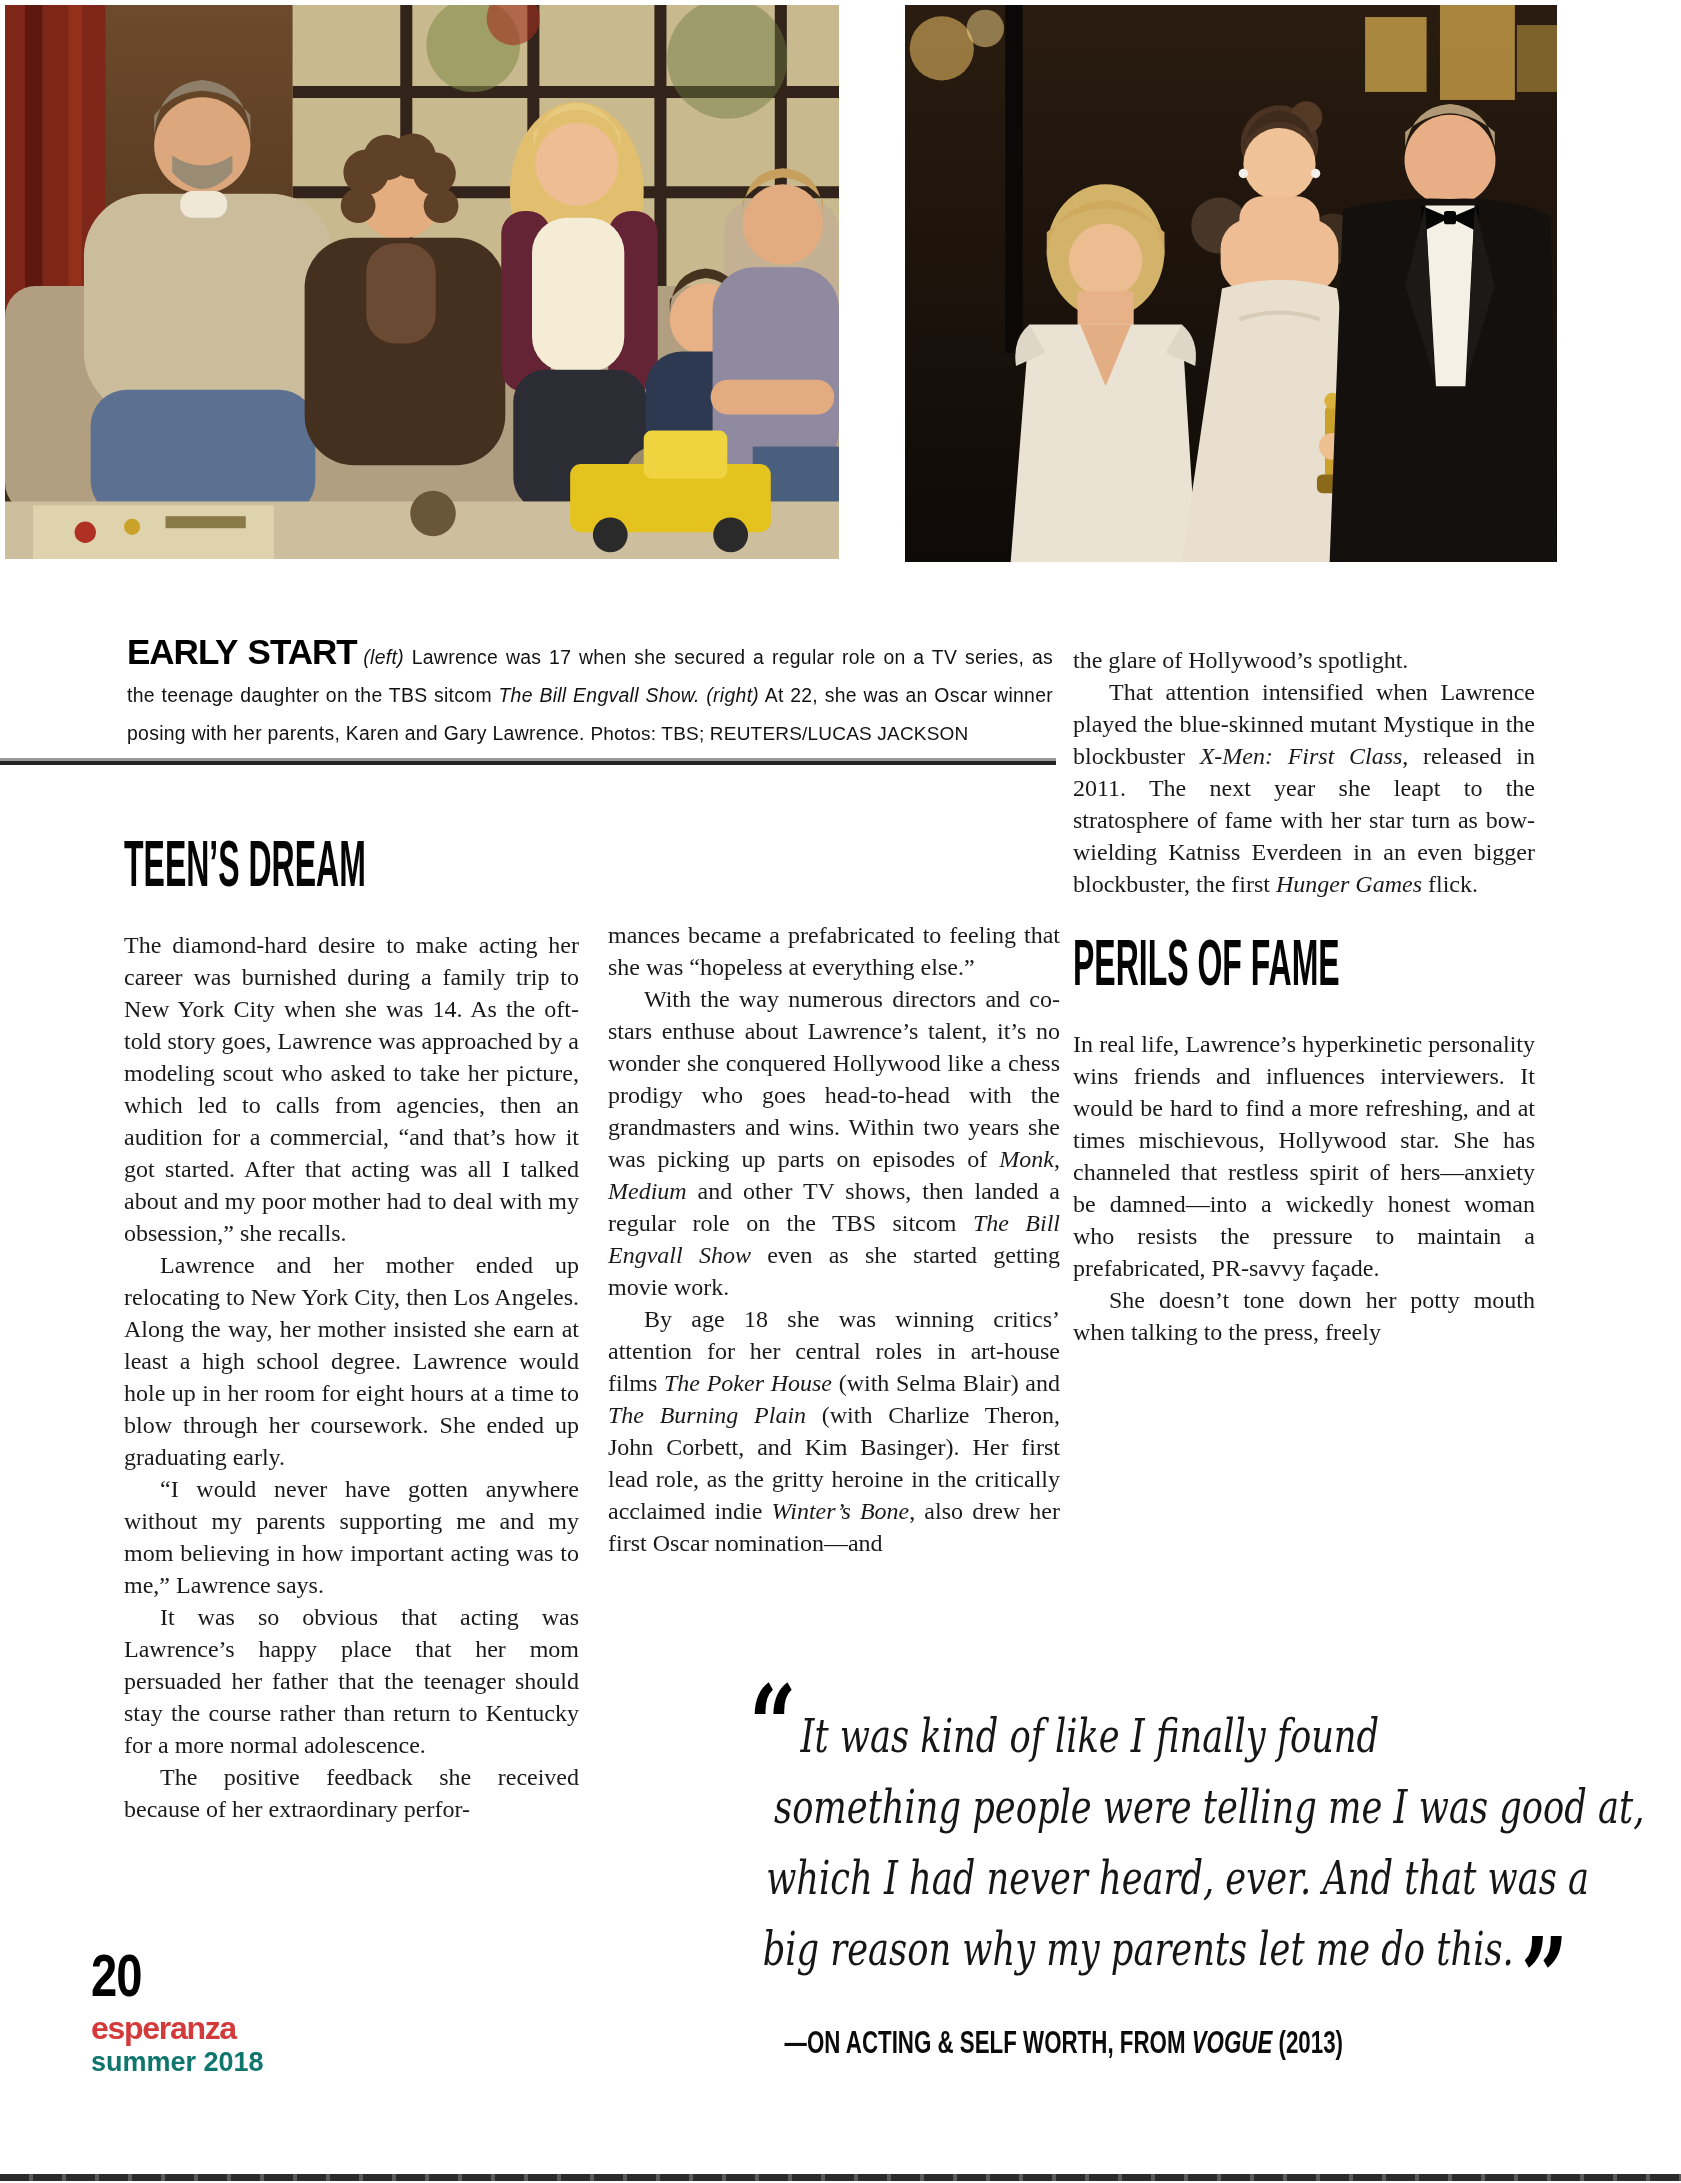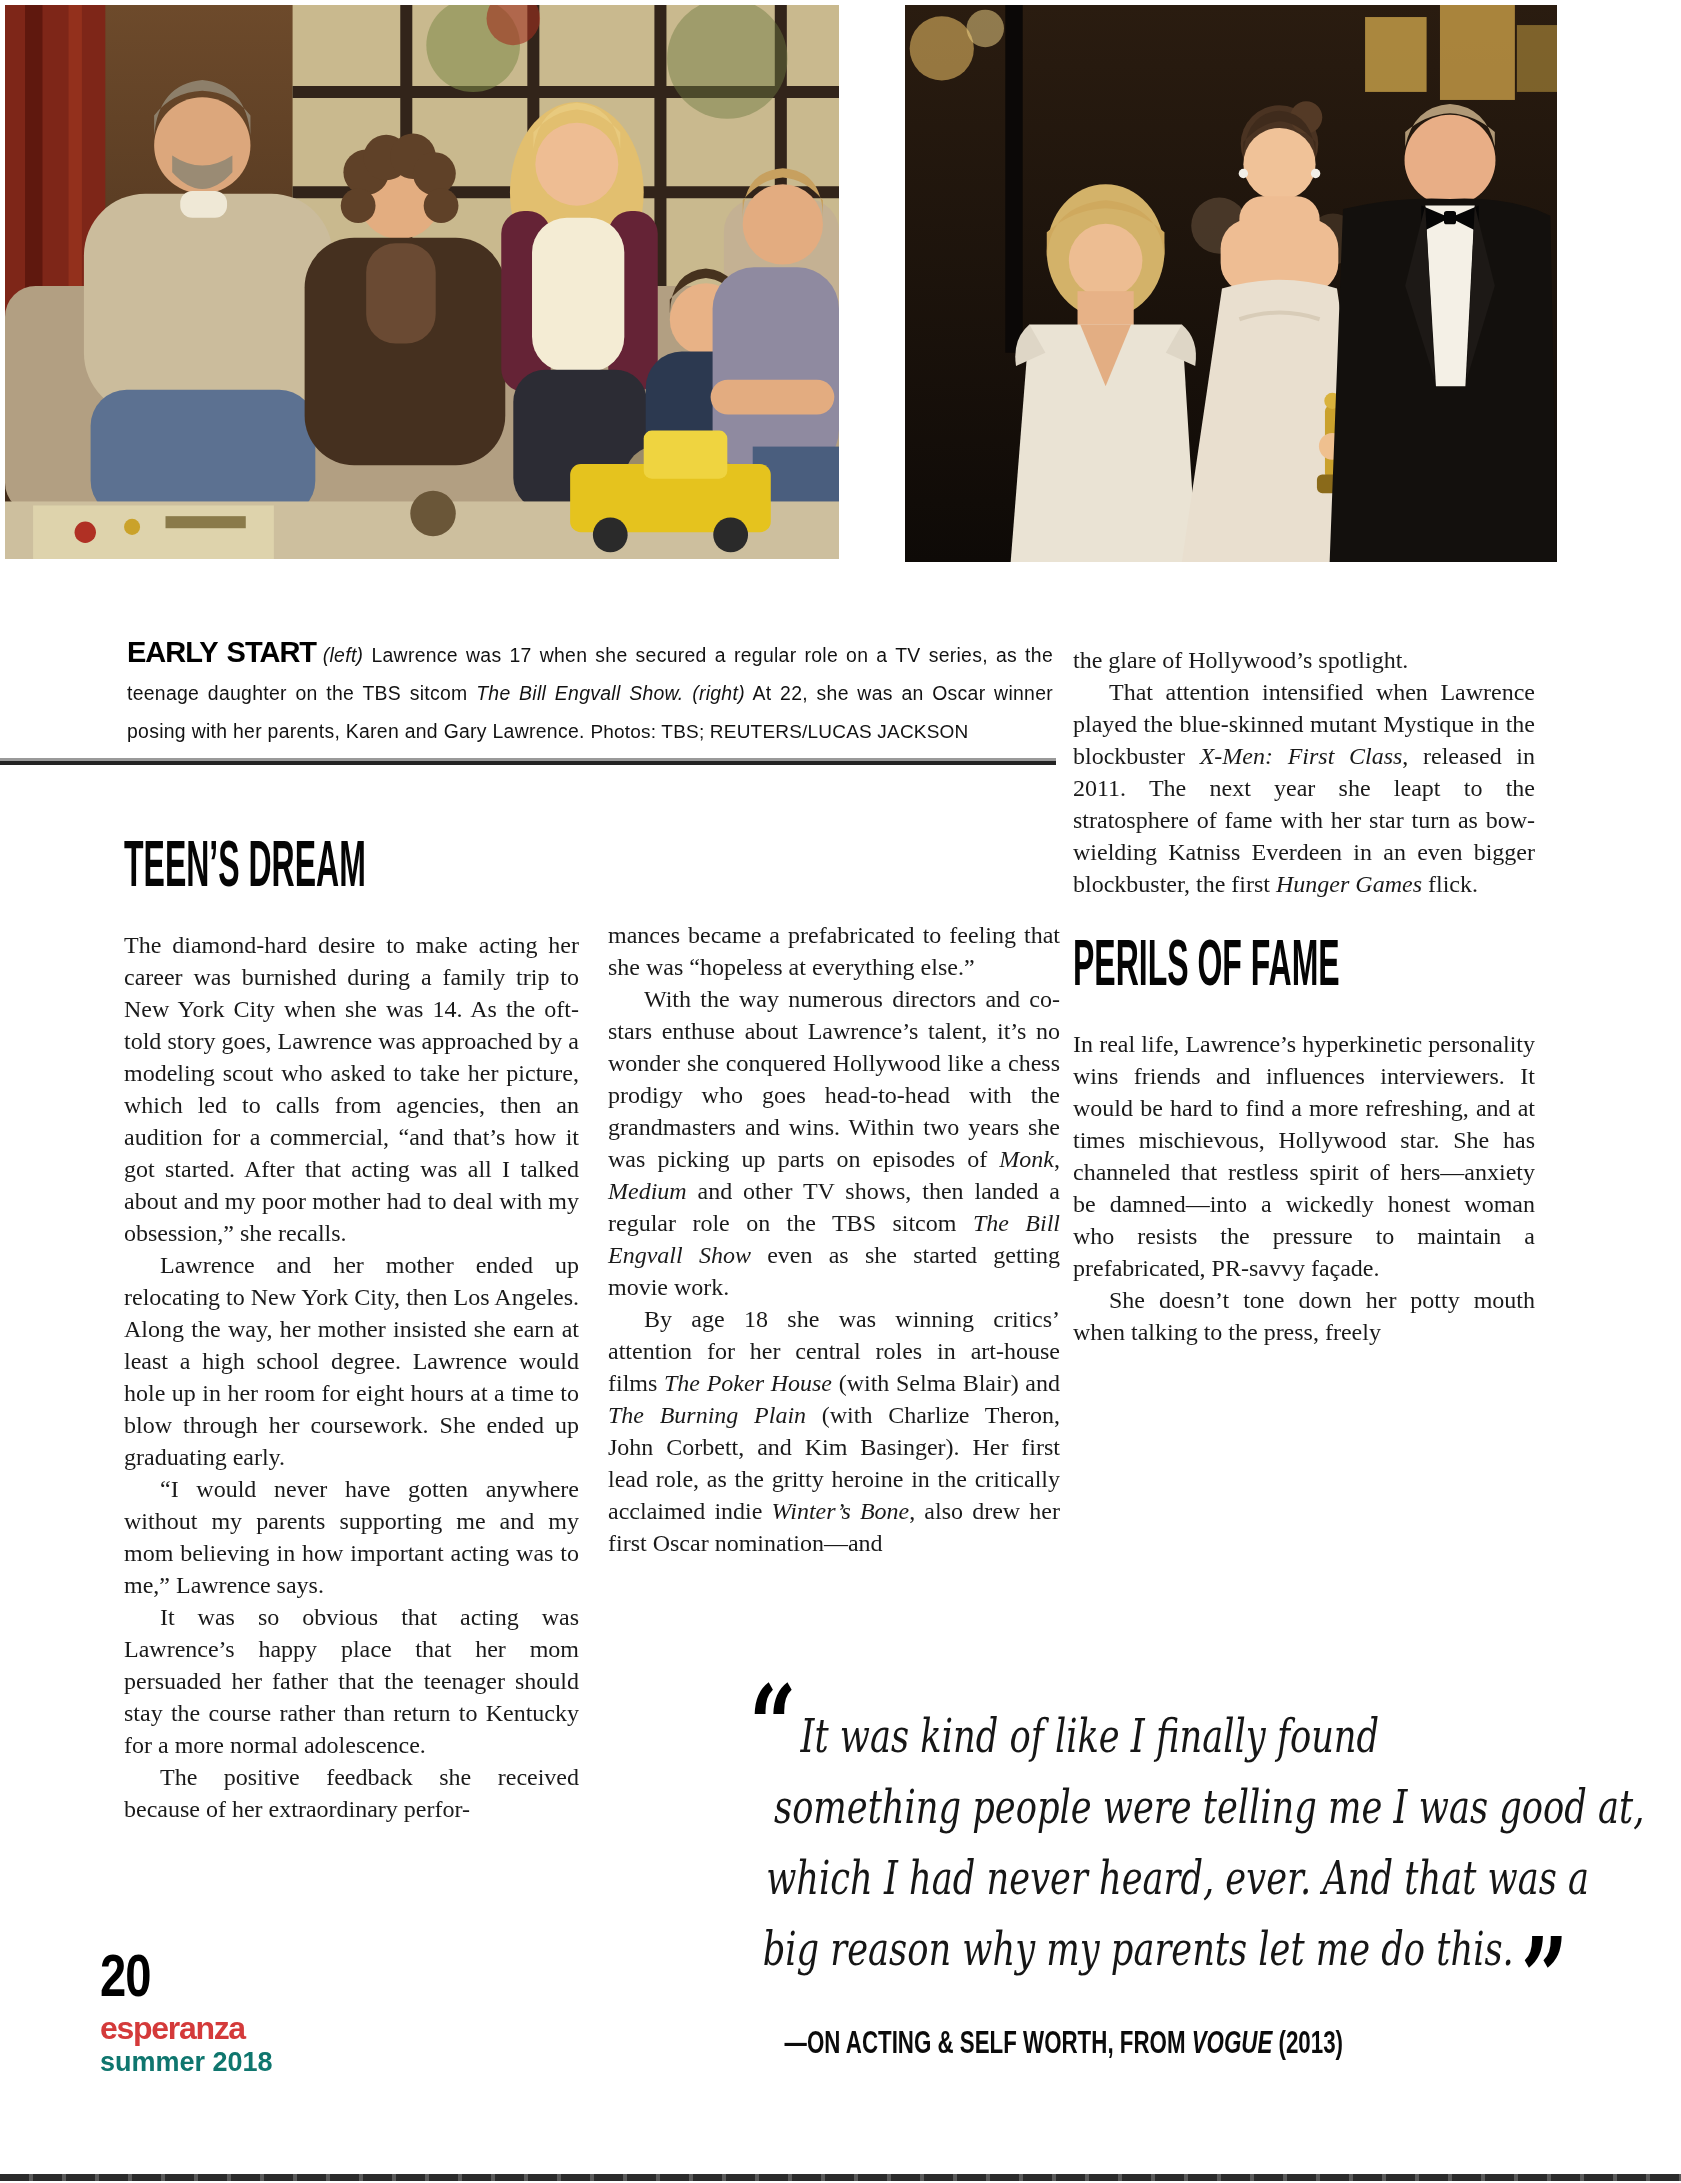--- a/index.html
+++ b/index.html
@@ -5,21 +5,21 @@
   html,body{margin:0;padding:0;background:#e8e8e8;}
   .page{position:relative;width:1681px;height:2183px;background:#ffffff;overflow:hidden;
         font-family:"Liberation Serif",serif;color:#1c1c1c;}
   .photo{position:absolute;overflow:hidden;background:#222;}
   .photo svg{display:block;width:100%;height:100%;}
 
   
   .caption{position:absolute;left:127px;top:633px;width:926px;
            font-family:"Liberation Sans",sans-serif;font-size:19.4px;line-height:38px;
            color:#121212;text-align:justify;letter-spacing:0.3px;}
-  .cap-label{font-weight:bold;font-size:29px;letter-spacing:-1px;padding-right:6.7px;
+  .cap-label{font-weight:bold;font-size:35px;letter-spacing:-1px;padding-right:6.7px;
              font-family:"Liberation Sans",sans-serif;color:#000;}
   .caption .credit{font-size:19px;letter-spacing:0.2px;}
   .it{font-style:italic;}
 
   
   .rule{position:absolute;left:0;top:758px;width:1056px;height:6.7px;
         background:linear-gradient(180deg,#9a9a9a 0 38%,#232323 38% 100%);}
 
   
   .col{position:absolute;color:#1a1a1a;}
@@ -44,21 +44,21 @@
   .attrib-inner{display:inline-block;transform:scaleX(0.72);transform-origin:center;white-space:nowrap;
          font-family:"Liberation Sans",sans-serif;font-weight:bold;font-size:31px;color:#0b0b0b;}
   .attrib-inner .it{font-style:italic;}
 
   
   .footer{position:absolute;left:56px;top:1942px;display:flex;align-items:baseline;flex-direction:column;}
   .pgnum{display:inline-block;transform:scaleX(0.8);transform-origin:0 100%;
          font-family:"Liberation Sans",sans-serif;font-weight:bold;font-size:59px;
          letter-spacing:-1.3px;color:#000;}
   .brand{font-family:"Liberation Sans",sans-serif;font-weight:bold;font-size:32px;
-         letter-spacing:-1.3px;color:#d43a3a;margin-left:44px;}
+         letter-spacing:-1.3px;color:#d43a3a;margin-left:35px;}
   .issue{font-family:"Liberation Sans",sans-serif;font-weight:bold;font-size:27px;
          letter-spacing:0;color:#0f766e;margin-left:28px;}
   .bottombar{position:absolute;left:0;top:2174px;width:1681px;height:6.7px;
          background:repeating-linear-gradient(90deg,#2b2b2b 0 29px,#5a5a5a 29px 33px);}
 </style>
 </head>
 <body>
 
 <div class="page">
 

